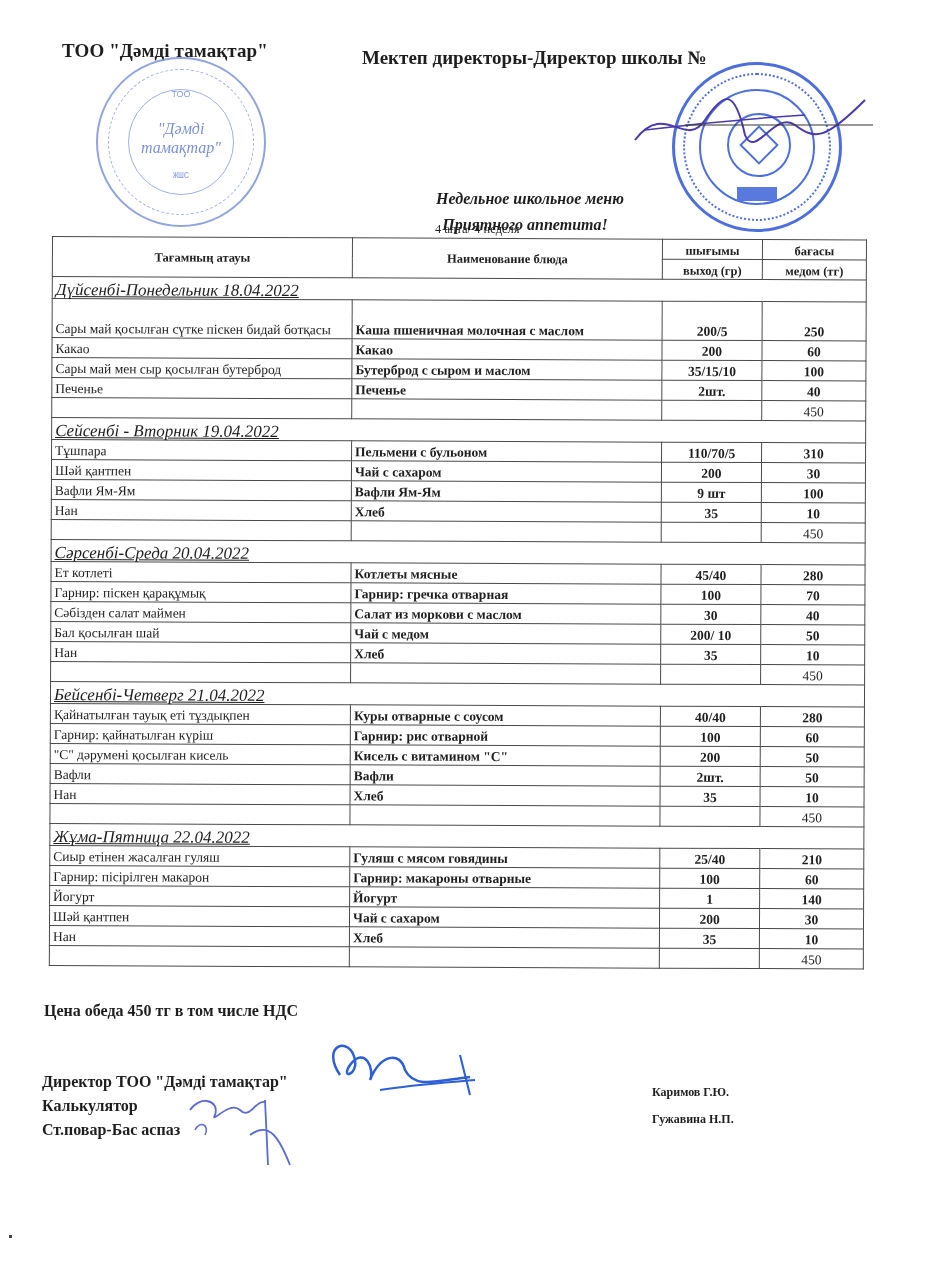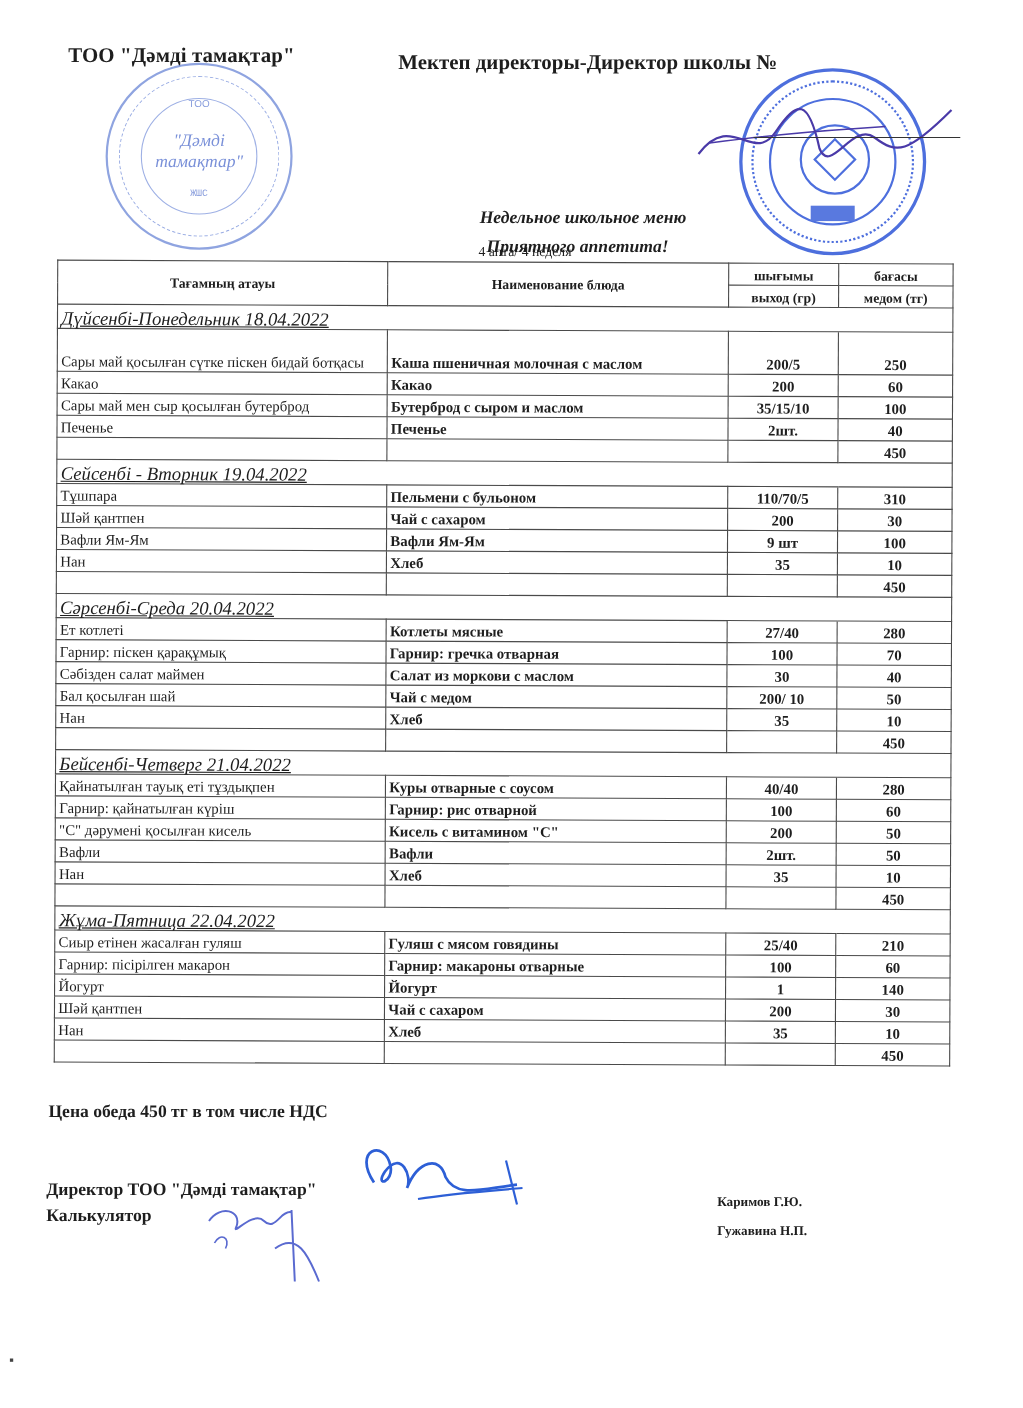--- a/index.html
+++ b/index.html
@@ -33,21 +33,21 @@
 
   
   .menu-table { left: 52px; top: 236px; width: 814px; border-collapse: collapse; table-layout: fixed; font-size: 13.5px; transform: rotate(0.25deg); transform-origin: top left; }
   .menu-table td { border: 1px solid #4a4a4a; padding: 0 3px; height: 19px; vertical-align: bottom; line-height: 16px; }
   .menu-table col.c1 { width: 300px; } .menu-table col.c2 { width: 310px; } .menu-table col.c3 { width: 100px; } .menu-table col.c4 { width: 104px; }
   .hdr td { font-weight: bold; text-align: center; font-size: 12.5px; }
   .day td.day-label { font-style: italic; font-size: 17px; text-decoration: underline; border-right: none; padding-top: 2px; }
   .day td.day-gap { border-left: none; }
   .num { text-align: center; }
   .ru { font-weight: bold; }
-  .total { font-weight: bold; margin-top: 16px; }
+  .total { font-weight: normal; margin-top: 16px; }
   .tall td { height: 38px; }
 
   .footer-price { left: 44px; top: 1002px; font-size: 16px; font-weight: bold; }
   .signers { left: 42px; top: 1070px; font-size: 16px; font-weight: bold; line-height: 24px; }
   .names { left: 652px; top: 1079px; font-size: 12px; font-weight: bold; line-height: 27px; }
   .sig { position: absolute; }
   .dot { left: 9px; top: 1235px; width: 3px; height: 3px; background: #444; }
 </style>
 </head>
 <body>
@@ -174,21 +174,21 @@
         <td></td>
         <td class="num total">450</td>
       </tr>
       <tr class="day">
         <td colspan="3" class="day-label">Сәрсенбі-Среда 20.04.2022</td>
         <td class="day-gap"></td>
       </tr>
       <tr>
         <td>Ет котлеті</td>
         <td class="ru">Котлеты мясные</td>
-        <td class="num ru">27/40</td>
+        <td class="num ru">45/40</td>
         <td class="num ru">280</td>
       </tr>
       <tr>
         <td>Гарнир: піскен қарақұмық</td>
         <td class="ru">Гарнир: гречка отварная</td>
         <td class="num ru">100</td>
         <td class="num ru">70</td>
       </tr>
       <tr>
         <td>Сәбізден салат маймен</td>
@@ -295,20 +295,21 @@
         <td class="num total">450</td>
       </tr>
     </tbody>
 </table>
 
 <div class="abs footer-price">Цена обеда 450 тг в том числе НДС</div>
 
 <div class="abs signers">
   <div>Директор ТОО "Дәмді тамақтар"</div>
   <div>Калькулятор</div>
+  <div>Ст.повар-Бас аспаз</div>
 </div>
 
 <svg class="sig" style="left:320px;top:1035px;" width="160" height="70">
   <path d="M20 40 C0 10, 30 0, 35 25 C38 40, 20 45, 30 30 C45 10, 55 35, 50 45 C60 20, 80 15, 85 35 C95 55, 120 45, 150 42" stroke="#2d5fd6" stroke-width="2.5" fill="none"></path>
   <path d="M60 55 C90 50, 120 48, 155 45" stroke="#2d5fd6" stroke-width="2" fill="none"></path>
   <path d="M140 20 L150 60" stroke="#2d5fd6" stroke-width="2" fill="none"></path>
 </svg>
 <svg class="sig" style="left:180px;top:1090px;" width="120" height="80">
   <path d="M10 20 C20 5, 40 10, 35 25 C30 35, 50 10, 60 20 C70 30, 75 10, 85 12" stroke="#5a6ad0" stroke-width="1.8" fill="none"></path>
   <path d="M15 40 C20 30, 30 35, 25 45" stroke="#5a6ad0" stroke-width="1.5" fill="none"></path>

